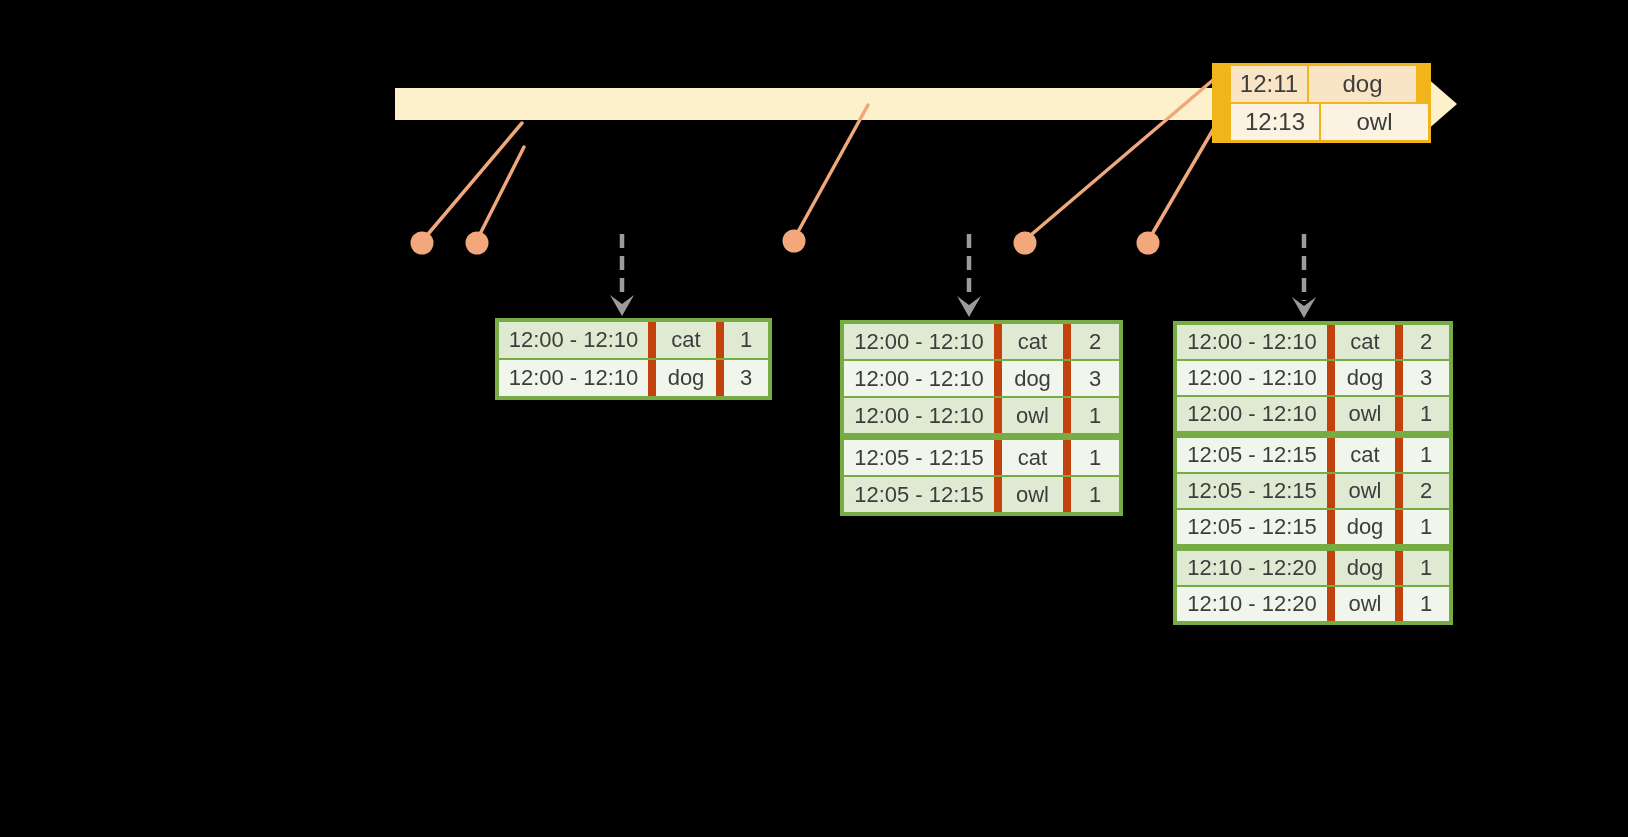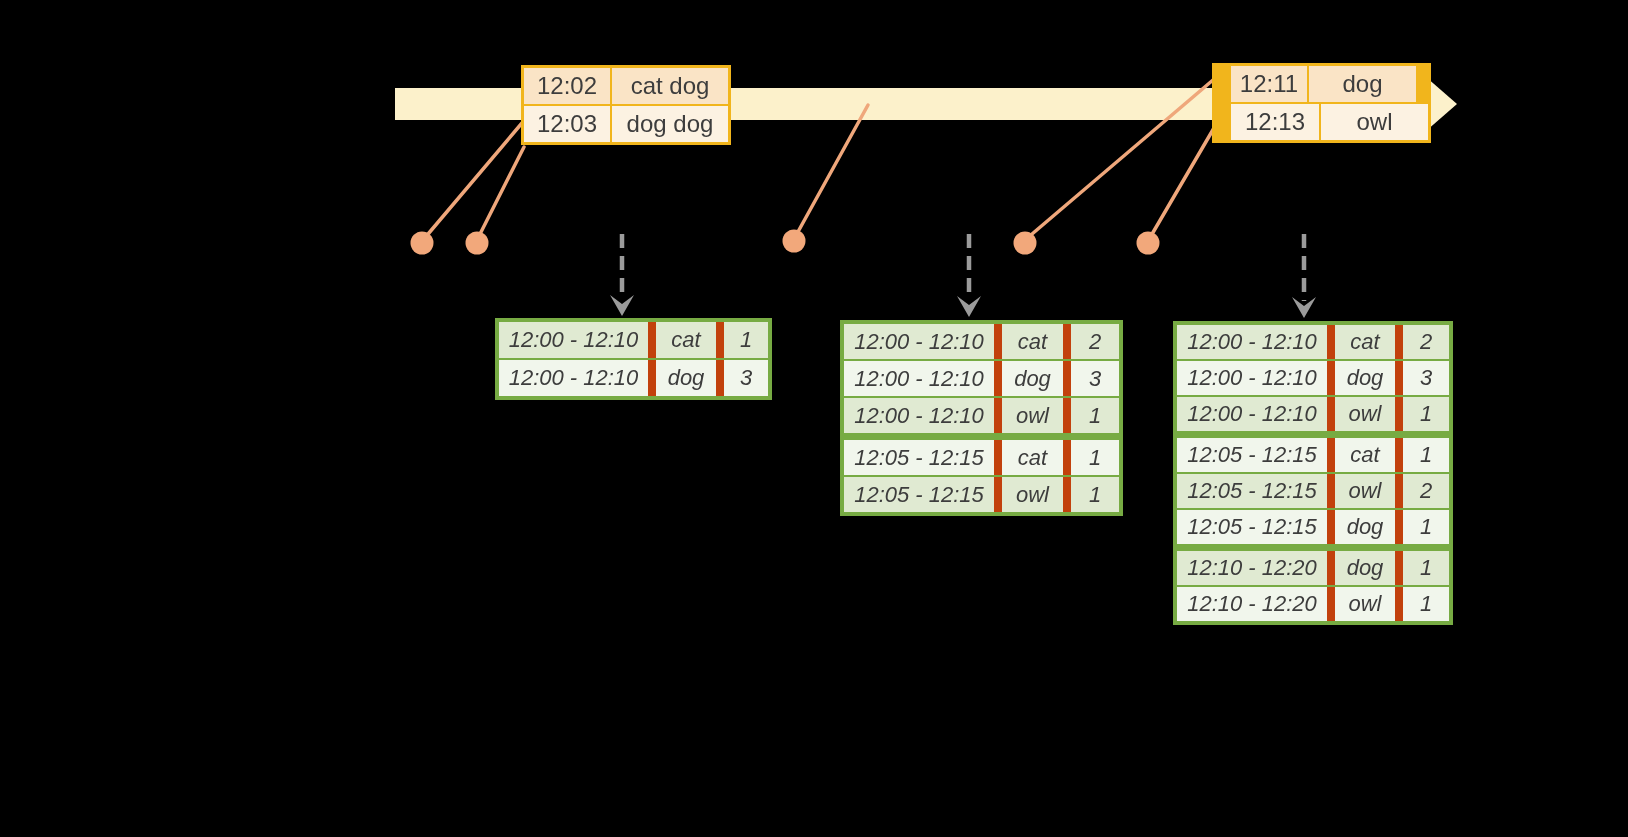--- a/index.html
+++ b/index.html
@@ -26,21 +26,21 @@
   .erow .cell + .cell{border-left:2px solid #f1b51c;}
   .erow.dark .cell{background:#fae4c6;}
   .erow.light .cell{background:#fcf2e2;}
 
   
   .gtable{
     position:absolute;z-index:2;
     border:4px solid #77ab43;background:#77ab43;
     display:flex;flex-direction:column;
   }
-  .grow{display:flex;font-style:italic;}
+  .grow{display:flex;}
   .grow + .grow{border-top:2px solid #77ab43;}
   .grow.group-start{border-top-width:7px;}
   .grow .cell{
     display:flex;align-items:center;justify-content:center;
     font-size:22px;
   }
   .grow .cell + .cell{border-left:8px solid #c2410c;}
   .grow.dark .cell{background:#e0ead2;}
   .grow.light .cell{background:#f1f6ec;}
   #gtable-1 .grow .cell{height:36px;}
@@ -82,30 +82,20 @@
     <g>
       <line x1="969" y1="234" x2="969" y2="300" stroke="#9b9b9b" stroke-width="4.5" stroke-dasharray="14 8"></line>
       <path d="M957 296 L969 317 L981 296 L969 305 Z" fill="#9b9b9b"></path>
     </g>
     <g>
       <line x1="1304" y1="234" x2="1304" y2="301" stroke="#9b9b9b" stroke-width="4.5" stroke-dasharray="14 8"></line>
       <path d="M1292 297 L1304 318 L1316 297 L1304 306 Z" fill="#9b9b9b"></path>
     </g>
   </svg>
 
-  <div class="etable" id="etable-1" style="left:521px;top:65px;">
-    <div class="erow dark">
-      <div class="cell" style="width:86px">12:02</div>
-      <div class="cell" style="width:116px">cat dog</div>
-    </div>
-    <div class="erow light">
-      <div class="cell" style="width:86px">12:03</div>
-      <div class="cell" style="width:116px">dog dog</div>
-    </div>
-  </div>
 
 
   <div class="etable" id="etable-3" style="left:1212px;top:63px;padding-left:16px;">
     <div class="erow dark">
       <div class="cell" style="width:76px">12:11</div>
       <div class="cell" style="width:107px">dog</div>
     </div>
     <div class="erow light">
       <div class="cell" style="width:88px">12:13</div>
       <div class="cell" style="width:107px">owl</div>

